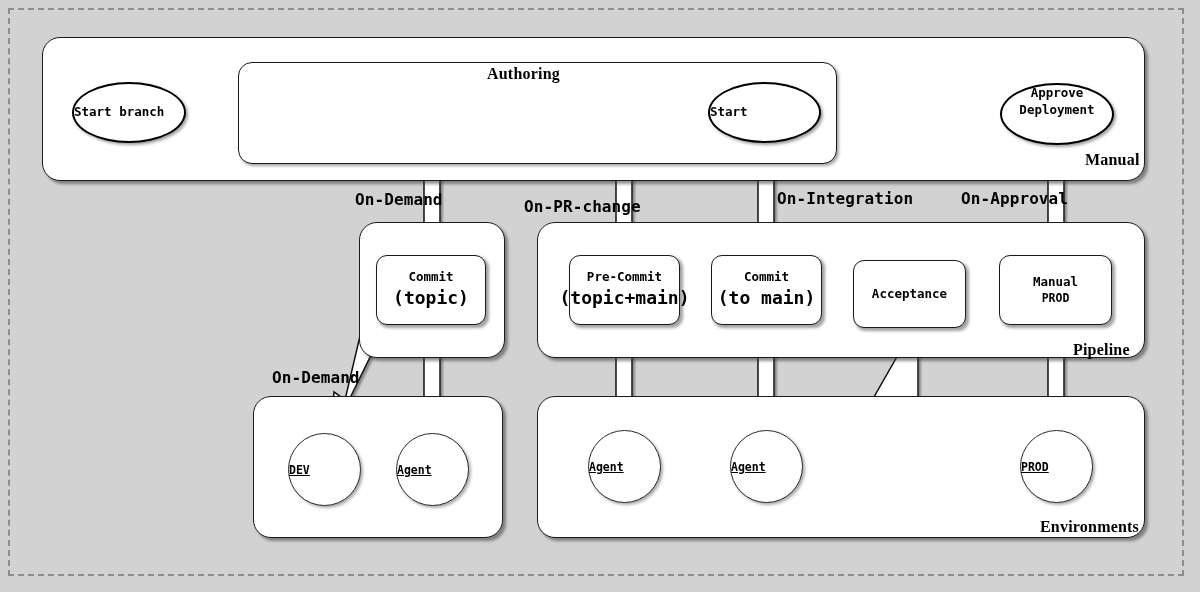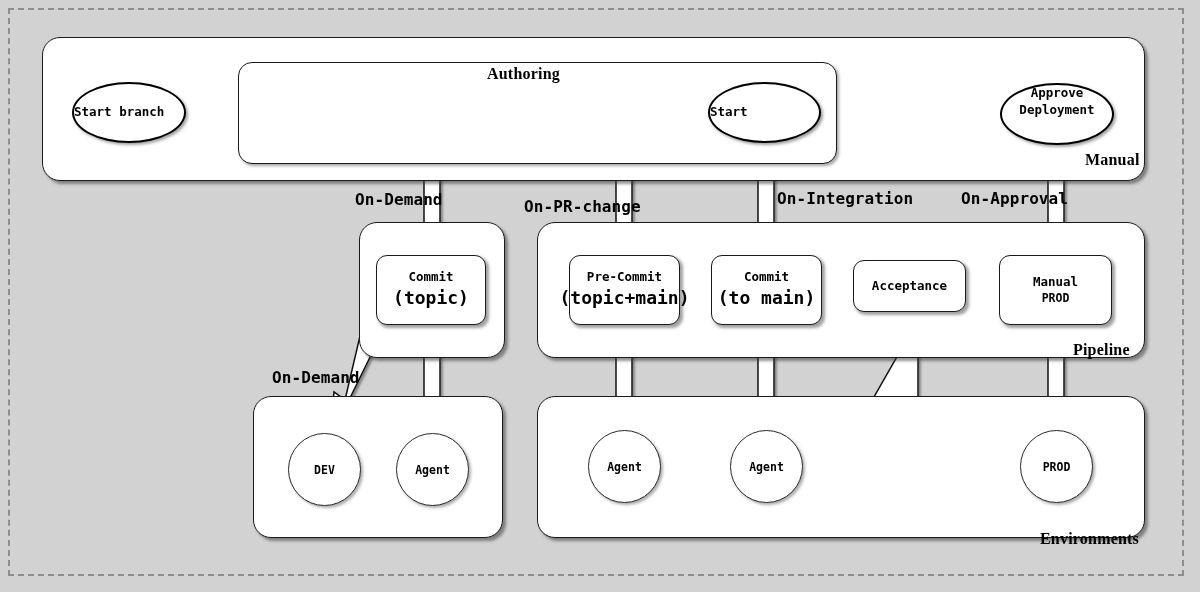--- a/index.html
+++ b/index.html
@@ -65,26 +65,26 @@
     box-shadow: 2px 2px 3px rgba(70,70,70,0.5);
   }
   .circle {
     position: absolute;
     background: #fff;
     border: 1.4px solid #2a2a2a;
     border-radius: 50%;
     box-sizing: border-box;
     display: flex;
     align-items: center;
-    justify-content: center;
     text-align: center;
     font-size: 11.5px;
     font-weight: bold;
     color: #000;
     box-shadow: 2px 2px 3px rgba(70,70,70,0.45);
+    text-decoration: underline;
   }
   
   .task {
     position: absolute;
     background: #fff;
     border: 1.5px solid #1a1a1a;
     border-radius: 11px;
     box-sizing: border-box;
     display: flex;
     flex-direction: column;
@@ -204,37 +204,37 @@
   <div class="task" style="left:569px; top:255px; width:111px; height:70px;">
     <span>Pre-Commit</span>
     <span class="l2">(topic+main)</span>
   </div>
 
   <div class="task" style="left:711px; top:255px; width:111px; height:70px;">
     <span>Commit</span>
     <span class="l2">(to main)</span>
   </div>
 
-  <div class="task" style="left:853px; top:260px; width:113px; height:52px;">
+  <div class="task" style="left:853px; top:260px; width:113px; height:68px;">
     <span>Acceptance</span>
   </div>
 
   <div class="task" style="left:999px; top:255px; width:113px; height:70px;">
     <span>Manual</span>
     <span class="l2 small">PROD</span>
   </div>
 
   <div class="edge-label" style="left:272px; top:368px;">On-Demand</div>
 
   <div class="container" style="left:253px; top:396px; width:250px; height:142px;">
   </div>
 
   <div class="container" style="left:537px; top:396px; width:608px; height:142px;">
   </div>
-  <div class="container-label" style="left:1040px; top:518px;margin-top:12px;">Environments</div>
+  <div class="container-label" style="left:1040px; top:518px;">Environments</div>
 
   <div class="circle" style="left:288px; top:433px; width:73px; height:73px;">
     <span>DEV</span>
   </div>
 
   <div class="circle" style="left:396px; top:433px; width:73px; height:73px;">
     <span>Agent</span>
   </div>
 
   <div class="circle" style="left:588px; top:430px; width:73px; height:73px;">

